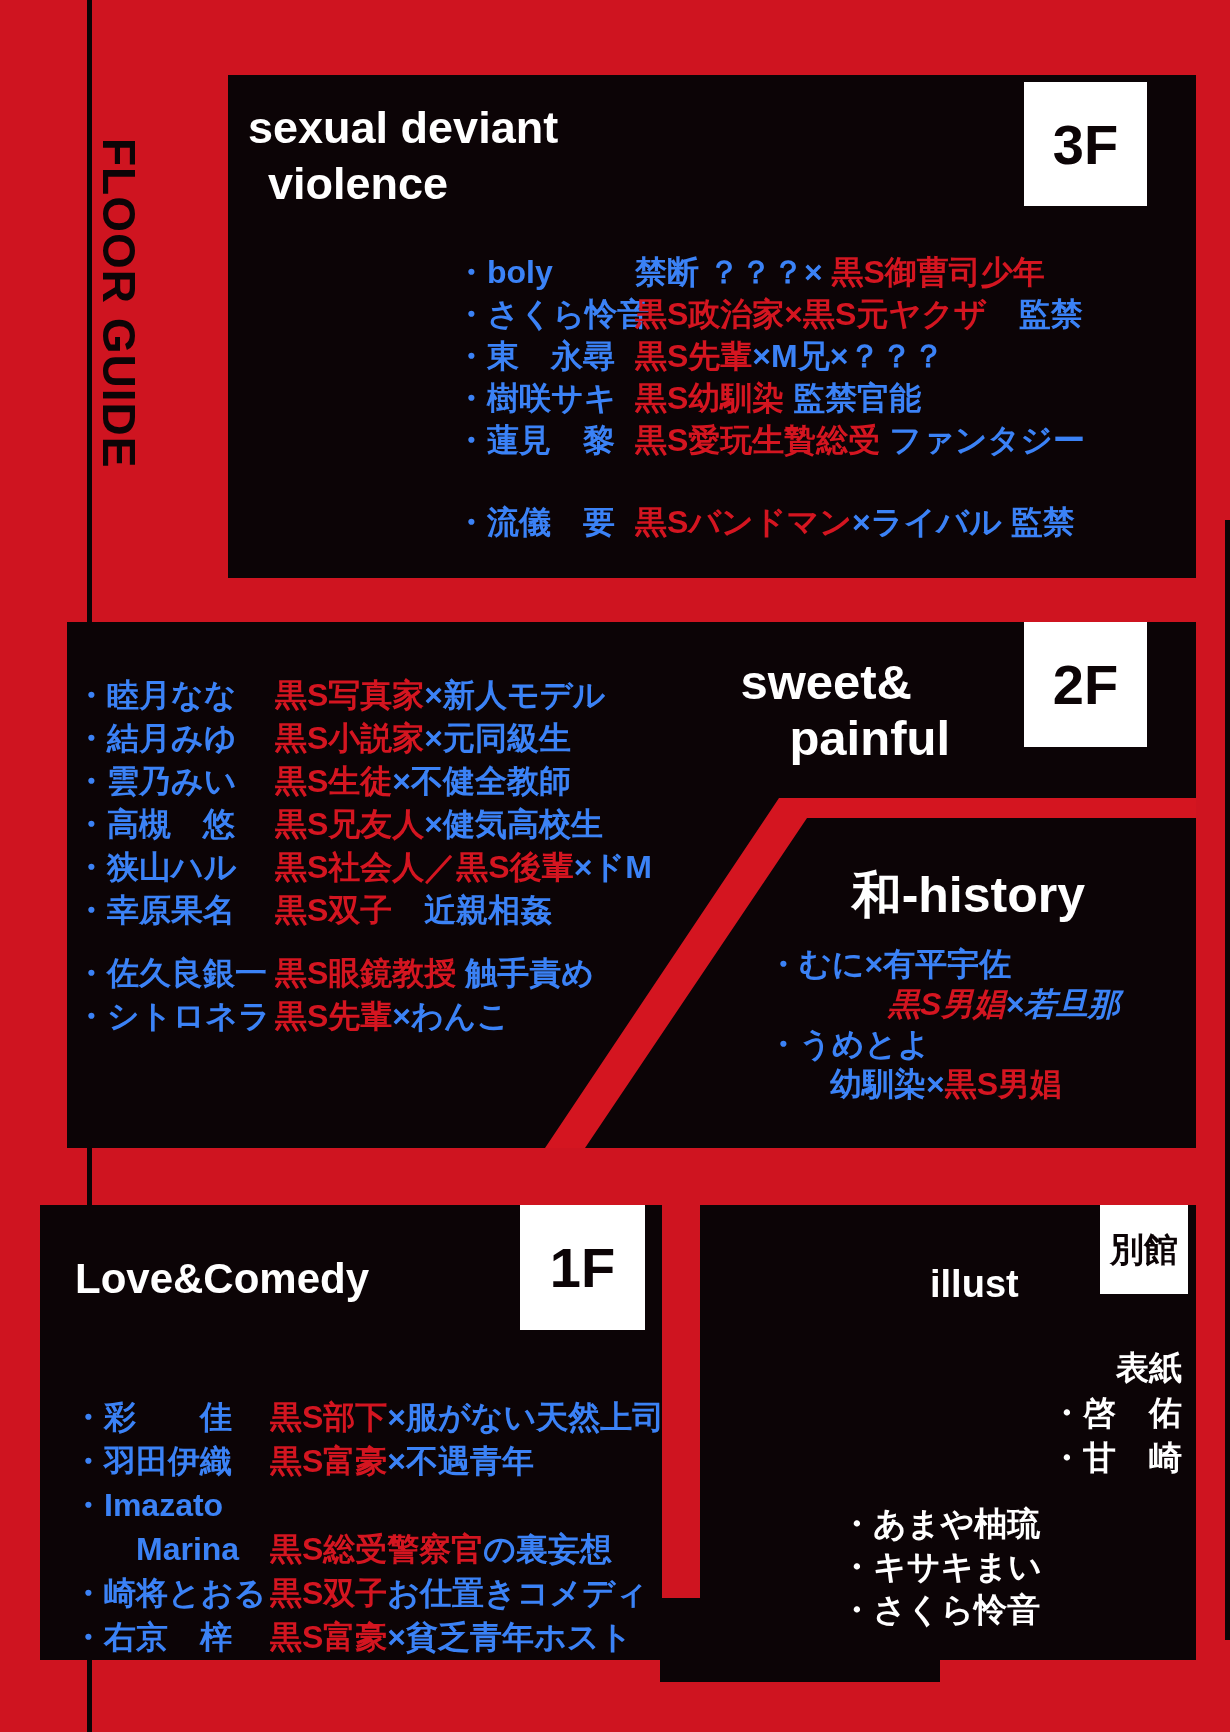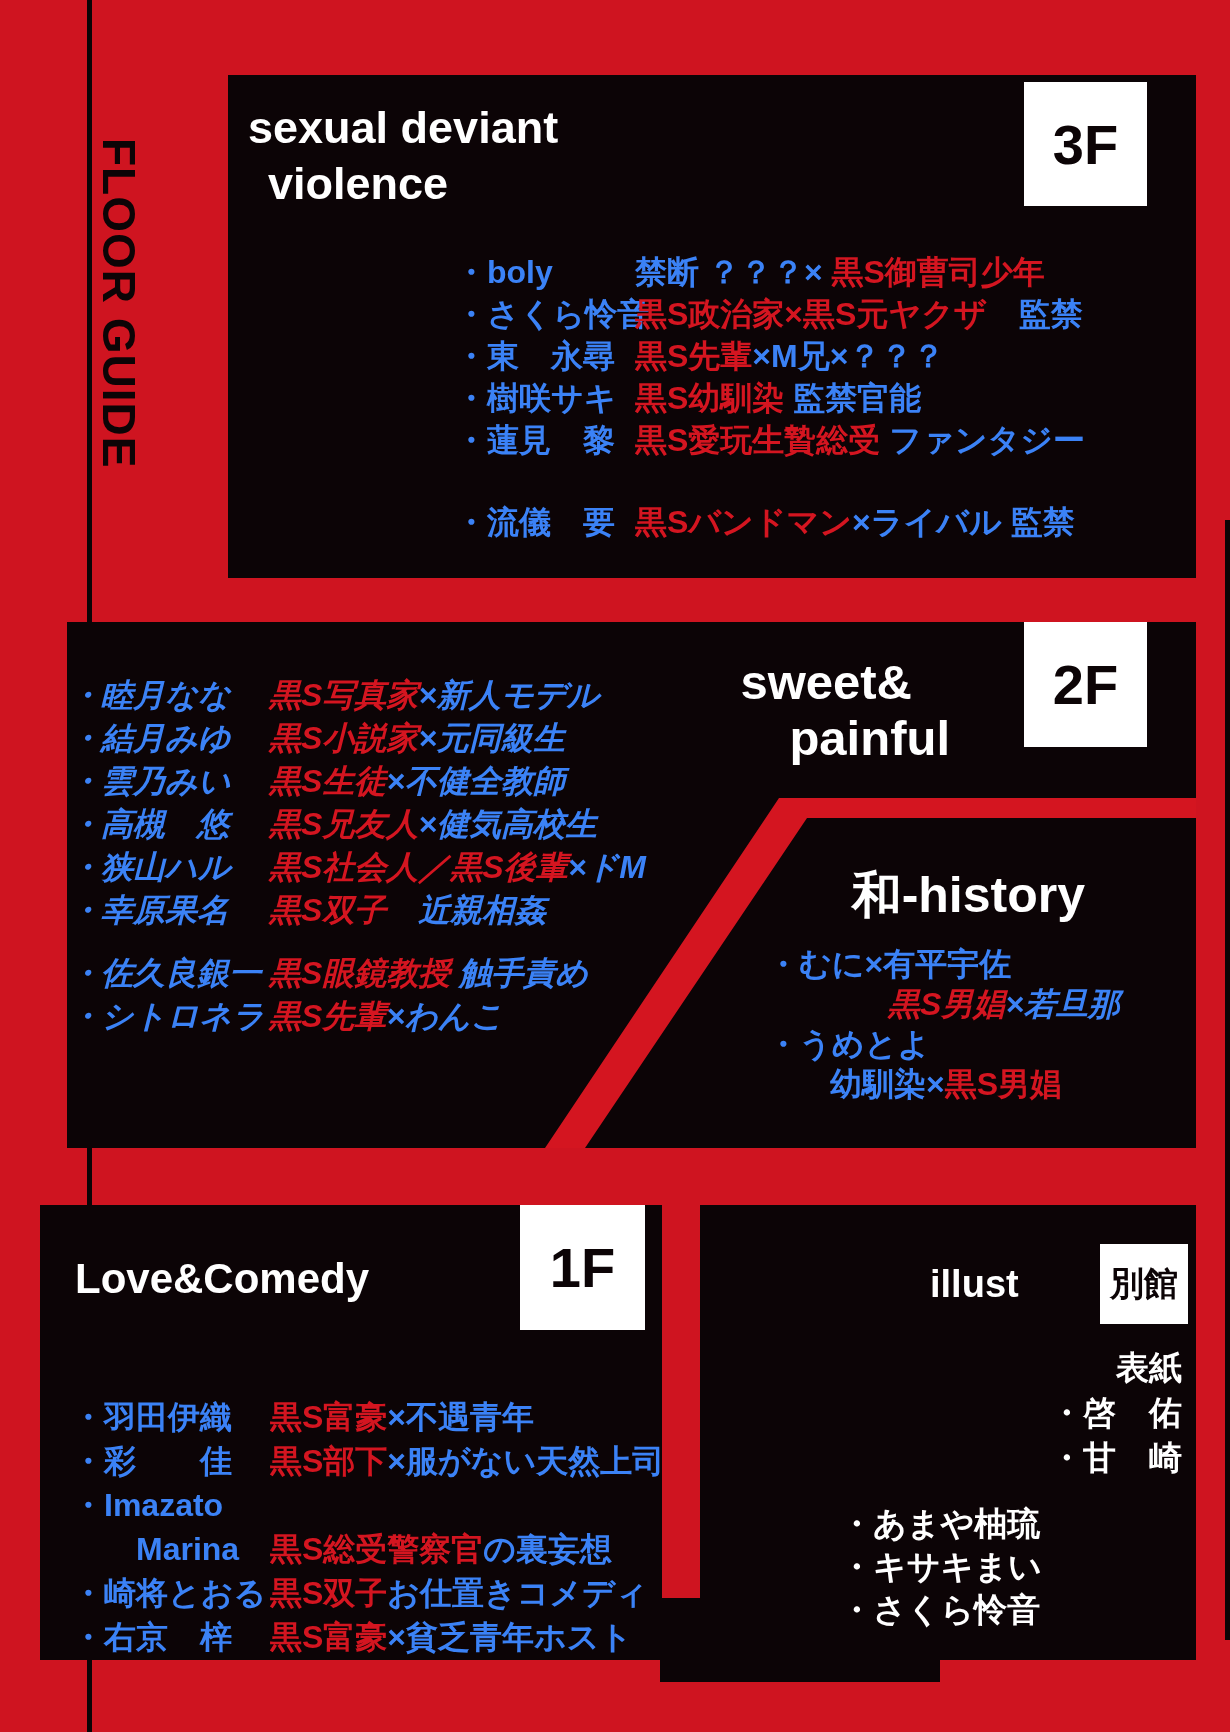--- a/index.html
+++ b/index.html
@@ -31,38 +31,38 @@
   .bridge{position:absolute;left:662px;top:1598px;width:38px;height:62px;background:var(--black);}
   .tab{position:absolute;left:660px;top:1660px;width:280px;height:22px;background:var(--black);}
 
   .badge{
     position:absolute;background:var(--white);color:var(--black);
     display:flex;align-items:center;justify-content:center;font-weight:800;
   }
   .badge3{left:796px;top:7px;width:123px;height:124px;font-size:56px;}
   .badge2{left:957px;top:0;width:123px;height:125px;font-size:56px;}
   .badge1{left:480px;top:0;width:125px;height:125px;font-size:56px;}
-  .badgeA{left:400px;top:0;width:88px;height:80px;font-size:34px;margin-top:39px;}
+  .badgeA{left:400px;top:0;width:88px;height:89px;font-size:34px;}
 
   .p3-title{position:absolute;left:20px;top:25px;width:200px;text-align:right;
     font-size:45px;line-height:1.25;font-weight:800;white-space:nowrap;}
   .p2-title{position:absolute;left:623px;top:33px;width:260px;text-align:right;
     font-size:49px;line-height:1.14;font-weight:800;white-space:nowrap;}
   .p2-title .l1{padding-right:38px;}
   .p1-title{position:absolute;left:35px;top:50px;font-size:42px;font-weight:800;white-space:nowrap;}
   .annex-title{position:absolute;left:230px;top:58px;font-size:38px;font-weight:800;white-space:nowrap;}
   .wa-title{position:absolute;right:111px;top:240px;font-size:50px;font-weight:800;white-space:nowrap;}
 
   .list{position:absolute;font-size:32px;white-space:nowrap;}
   .list .row{display:flex;align-items:baseline;}
   .list .name{flex:0 0 auto;}
   .list3{left:227px;top:176px;line-height:42px;}
   .list3 .name{width:180px;}
   .list3 .row.gap{margin-top:40px;}
-  .list2{left:2px;top:52px;line-height:43px;font-style:italic;}
+  .list2{left:8px;top:52px;line-height:43px;}
   .list2 .name{width:200px;}
   .list2 .row.gap{margin-top:20px;}
   .list1{left:32px;top:190px;line-height:44px;}
   .list1 .name{width:198px;}
 
   .wa-list{position:absolute;left:700px;top:322px;font-size:32px;line-height:40px;white-space:nowrap;}
   .annex-cover{position:absolute;right:14px;top:140px;text-align:right;font-size:33px;line-height:45px;white-space:nowrap;}
   .annex-artists{position:absolute;left:140px;top:297px;font-size:33px;line-height:43px;white-space:nowrap;}
 
   .c-red{color:var(--accent);}
@@ -165,26 +165,26 @@
   </section>
 
   <div class="bridge"></div>
   <div class="tab"></div>
 
   <section class="panel panel1">
     <div class="badge badge1">1F</div>
     <div class="p1-title">Love&amp;Comedy</div>
     <div class="list list1">
         <div class="row">
+          <span class="name c-white">・彩　　佳</span>
+          <span class="desc"><span class="c-red">黒S部下</span><span class="c-white">×服がない天然上司</span></span>
+        </div>
+        <div class="row">
           <span class="name c-white">・羽田伊織</span>
           <span class="desc"><span class="c-red">黒S富豪</span><span class="c-white">×不遇青年</span></span>
-        </div>
-        <div class="row">
-          <span class="name c-white">・彩　　佳</span>
-          <span class="desc"><span class="c-red">黒S部下</span><span class="c-white">×服がない天然上司</span></span>
         </div>
         <div class="row">
           <span class="name c-white">・Imazato</span>
           <span class="desc"></span>
         </div>
         <div class="row">
           <span class="name c-white">　　Marina</span>
           <span class="desc"><span class="c-red">黒S総受警察官</span><span class="c-white">の裏妄想</span></span>
         </div>
         <div class="row">

